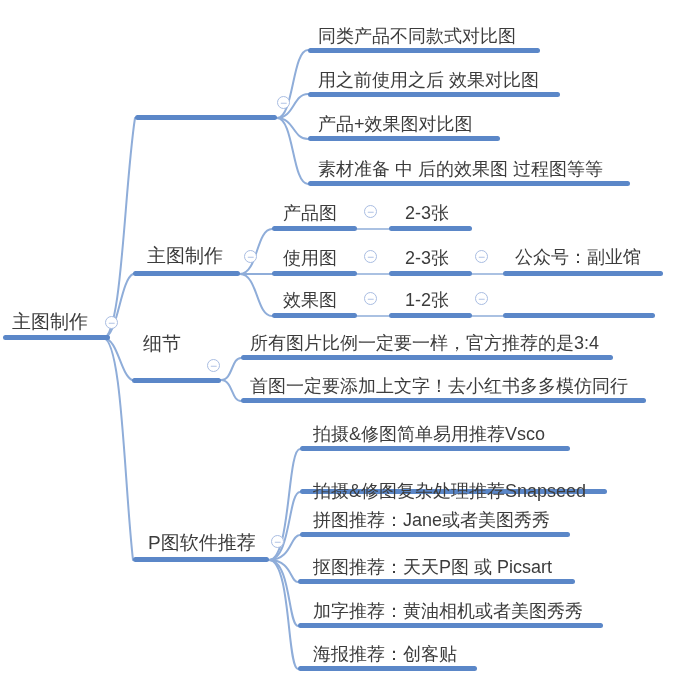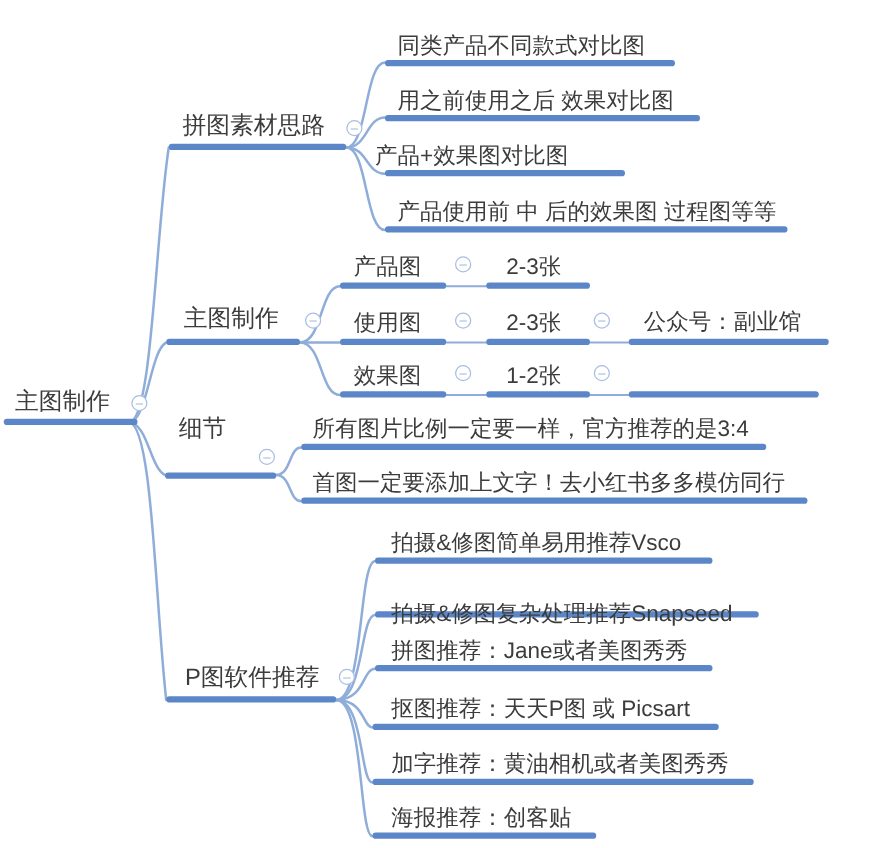--- a/index.html
+++ b/index.html
@@ -113,25 +113,24 @@
   <div class="bar" style="left:133px;top:557px;width:136px"></div>
   <div class="bar" style="left:300px;top:446px;width:270px"></div>
   <div class="bar" style="left:300px;top:489px;width:307px"></div>
   <div class="bar" style="left:300px;top:532px;width:270px"></div>
   <div class="bar" style="left:298px;top:579px;width:277px"></div>
   <div class="bar" style="left:298px;top:623px;width:305px"></div>
   <div class="bar" style="left:298px;top:666px;width:179px"></div>
 
   <div class="node lvl1" style="left:12px;top:312px">主图制作</div>
 
-  <div class="node lvl1" style="left:146px;top:91px">拼图素材思路</div>
   <div class="node" style="left:318px;top:26px">同类产品不同款式对比图</div>
   <div class="node" style="left:318px;top:70px">用之前使用之后 效果对比图</div>
-  <div class="node" style="left:300px;top:114px">产品+效果图对比图</div>
-  <div class="node" style="left:318px;top:159px">产品使用前 中 后的效果图 过程图等等</div>
+  <div class="node" style="left:318px;top:114px">产品+效果图对比图</div>
+  <div class="node" style="left:318px;top:159px">素材准备 中 后的效果图 过程图等等</div>
 
   <div class="node lvl1" style="left:147px;top:246px">主图制作</div>
   <div class="node" style="left:283px;top:203px">产品图</div>
   <div class="node" style="left:405px;top:203px">2-3张</div>
   <div class="node" style="left:283px;top:248px">使用图</div>
   <div class="node" style="left:405px;top:248px">2-3张</div>
   <div class="node" style="left:515px;top:247px">公众号：副业馆</div>
   <div class="node" style="left:283px;top:290px">效果图</div>
   <div class="node" style="left:405px;top:290px">1-2张</div>
 

